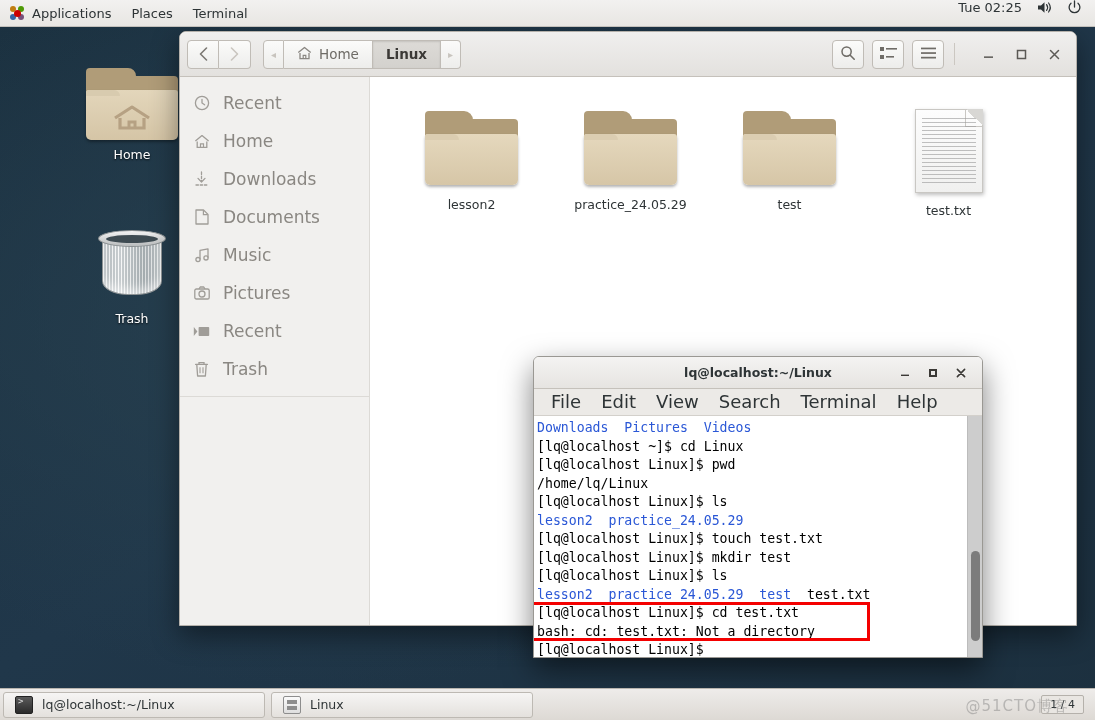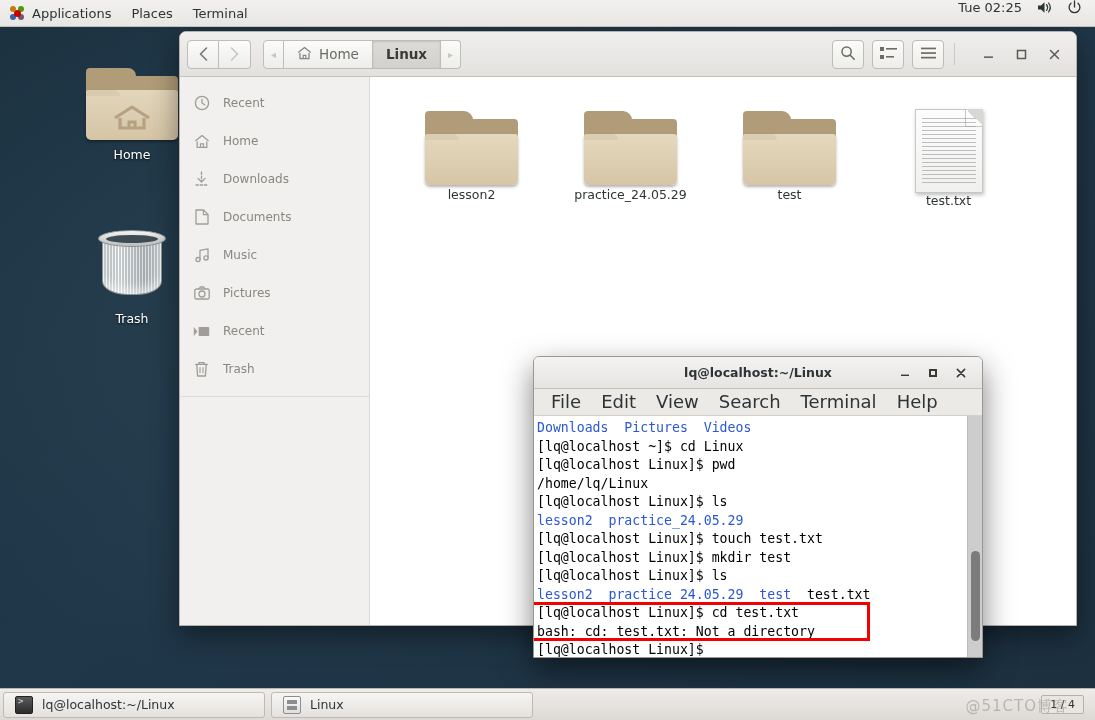--- a/index.html
+++ b/index.html
@@ -168,40 +168,40 @@
   #sidebar {
     width: 190px; flex: 0 0 190px;
     background: #f1f0ee;
     border-right: 1px solid #dcdad6;
     padding-top: 7px;
     overflow: hidden;
   }
   .side-item {
     height: 38px; display: flex; align-items: center;
     gap: 13px; padding: 0 13px;
-    font-size: 12px; color: #8a8782; cursor: default;
+    font-size: 17px; color: #8a8782; cursor: default;
   }
   .side-ico {
     width: 17px; height: 17px; display: flex; align-items: center;
     justify-content: center; flex: 0 0 17px; color: #a09d98;
   }
   #side-divider { height: 1px; background: #dcdad6; margin: 8px 0 7px; }
 
   #file-area {
     flex: 1; background: #fff; position: relative;
     padding: 24px 0 0 22px;
     display: flex; flex-wrap: wrap; align-content: flex-start;
     gap: 0;
   }
   .file-item {
     width: 159px; text-align: center; padding-top: 8px;
     cursor: default;
   }
   .file-item .fname {
-    display: block; 
+    display: block; margin-top: 10px;
     font-size: 12.5px; color: #2e3436;
   }
   .fi-folder { position: relative; width: 97px; height: 78px; margin: 0 auto; }
   .fi-folder .tab {
     position: absolute; left: 2px; top: 2px; width: 48px; height: 16px;
     background: #b09c78; border-radius: 4px 9px 0 0;
   }
   .fi-folder .back {
     position: absolute; left: 2px; top: 10px; width: 93px; height: 28px;
     background: #b09c78; border-radius: 4px 4px 0 0;

